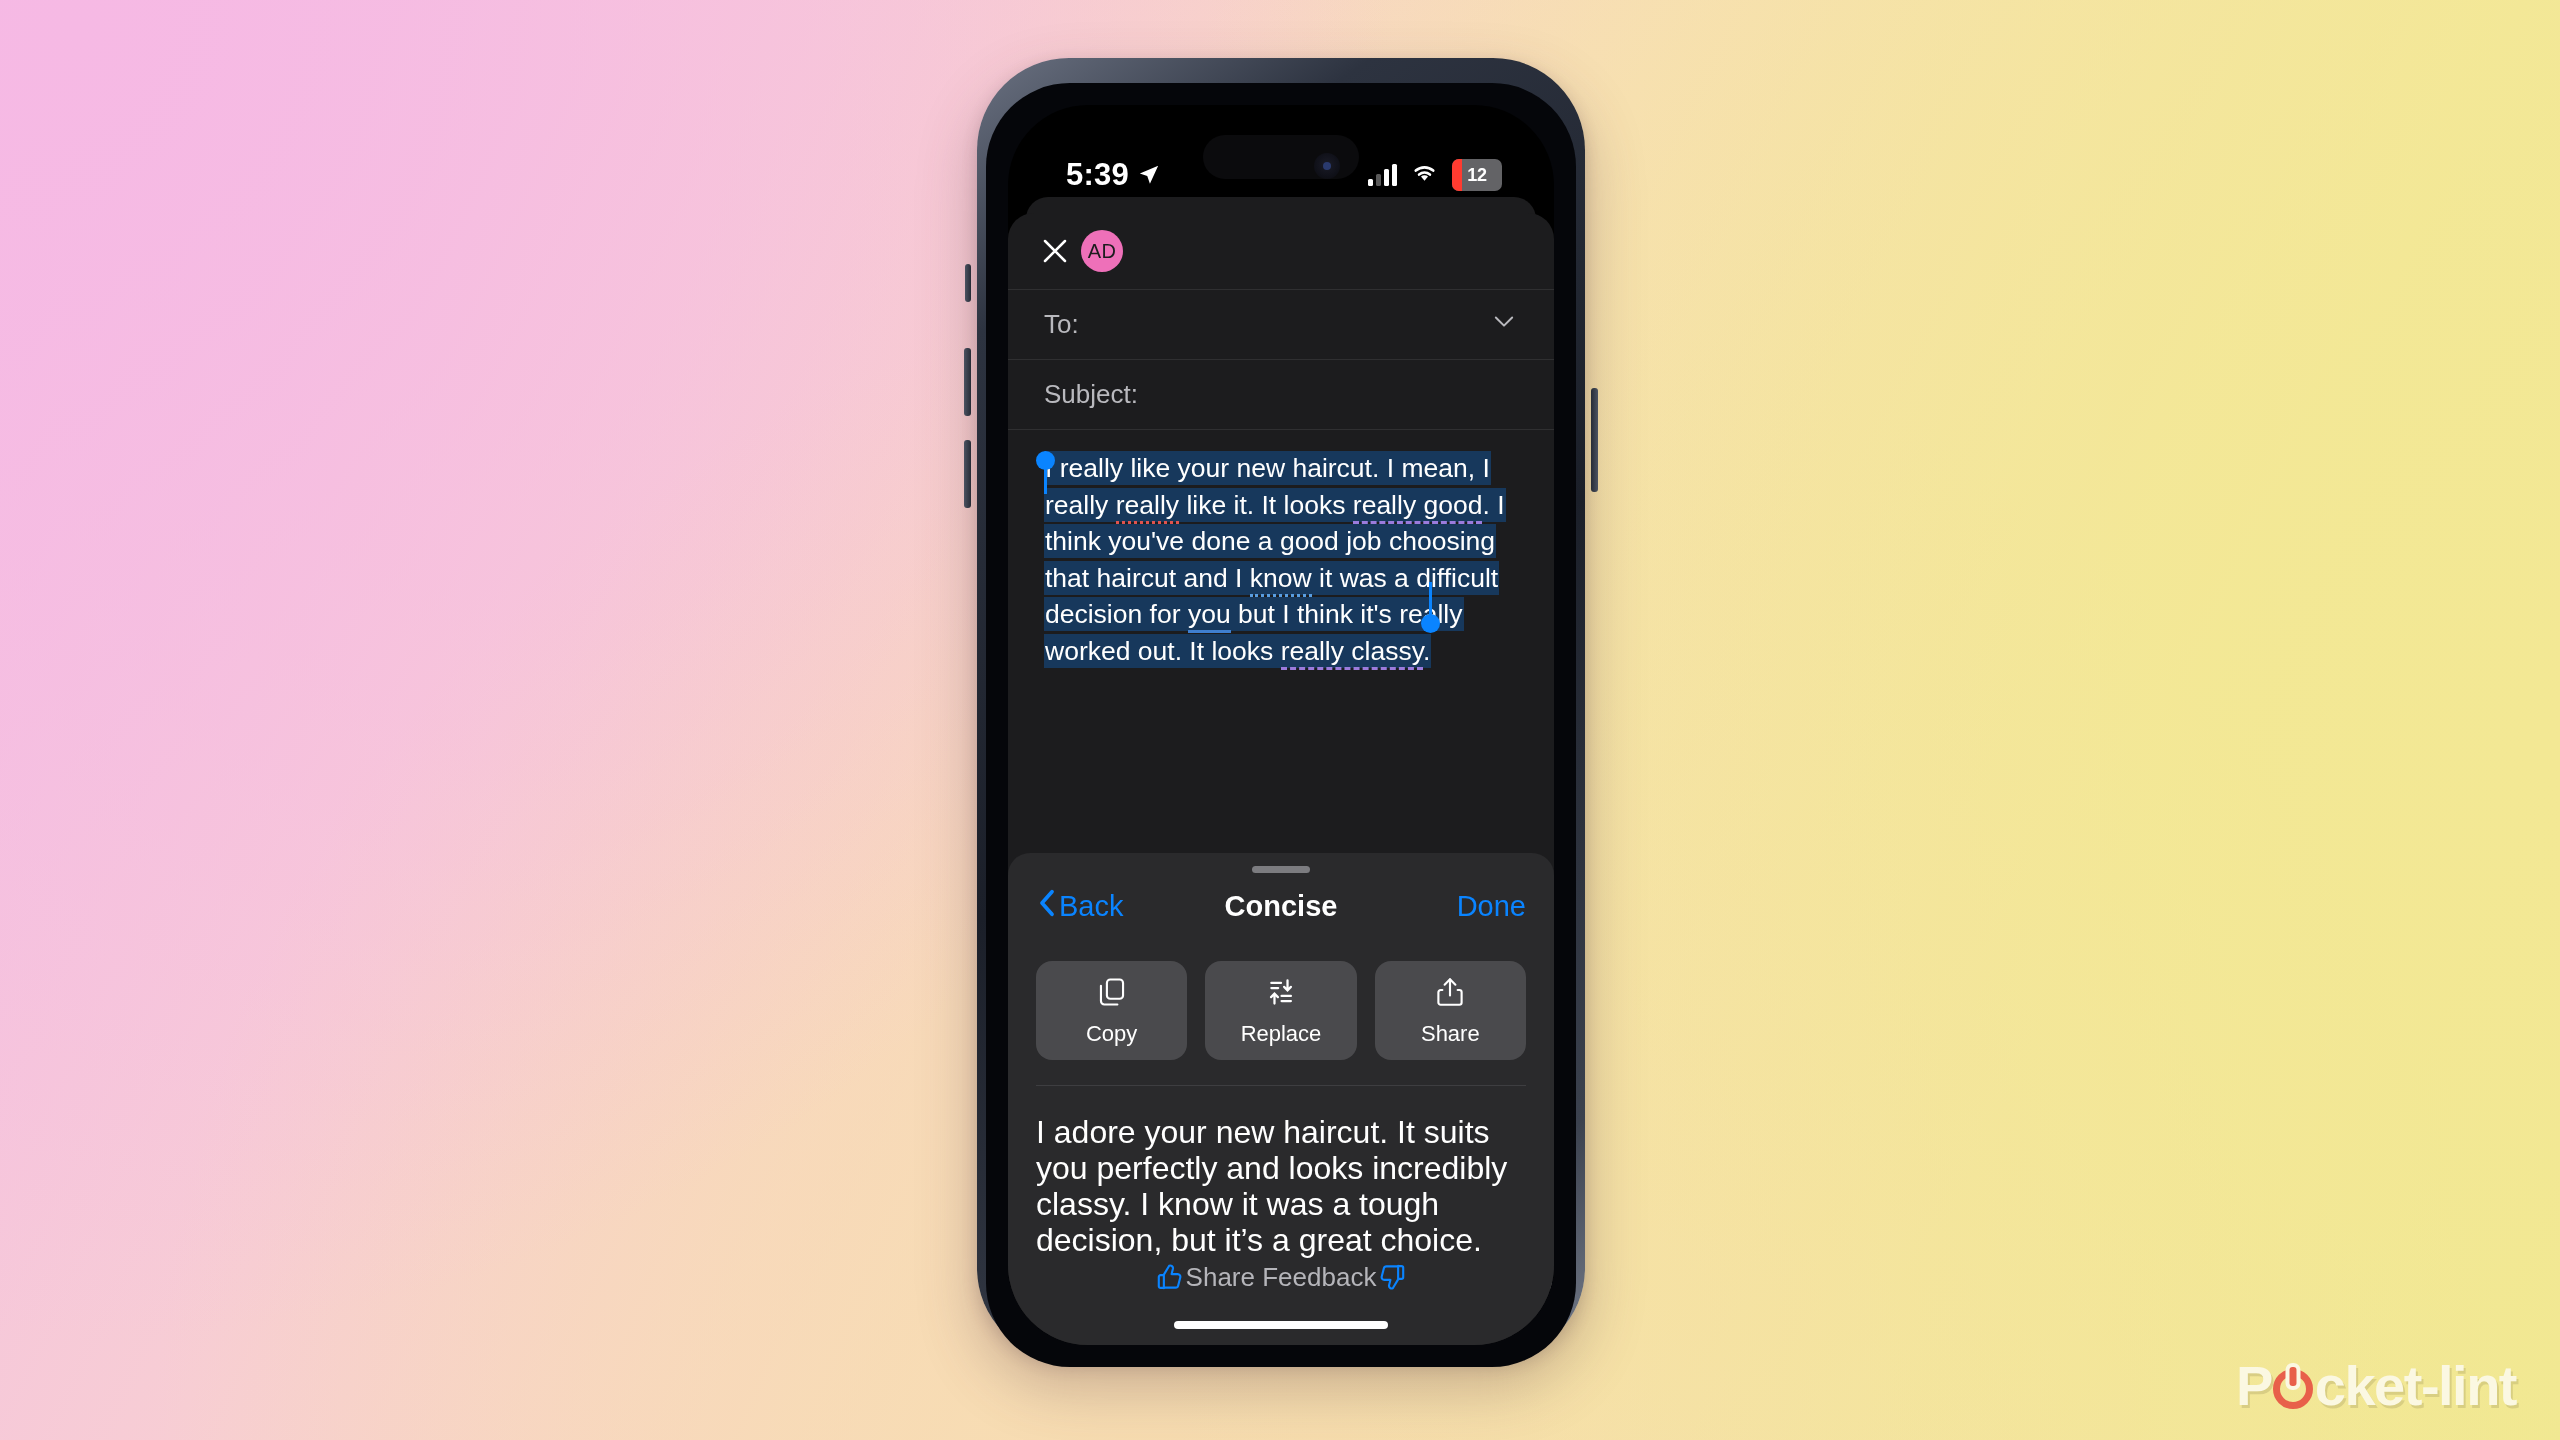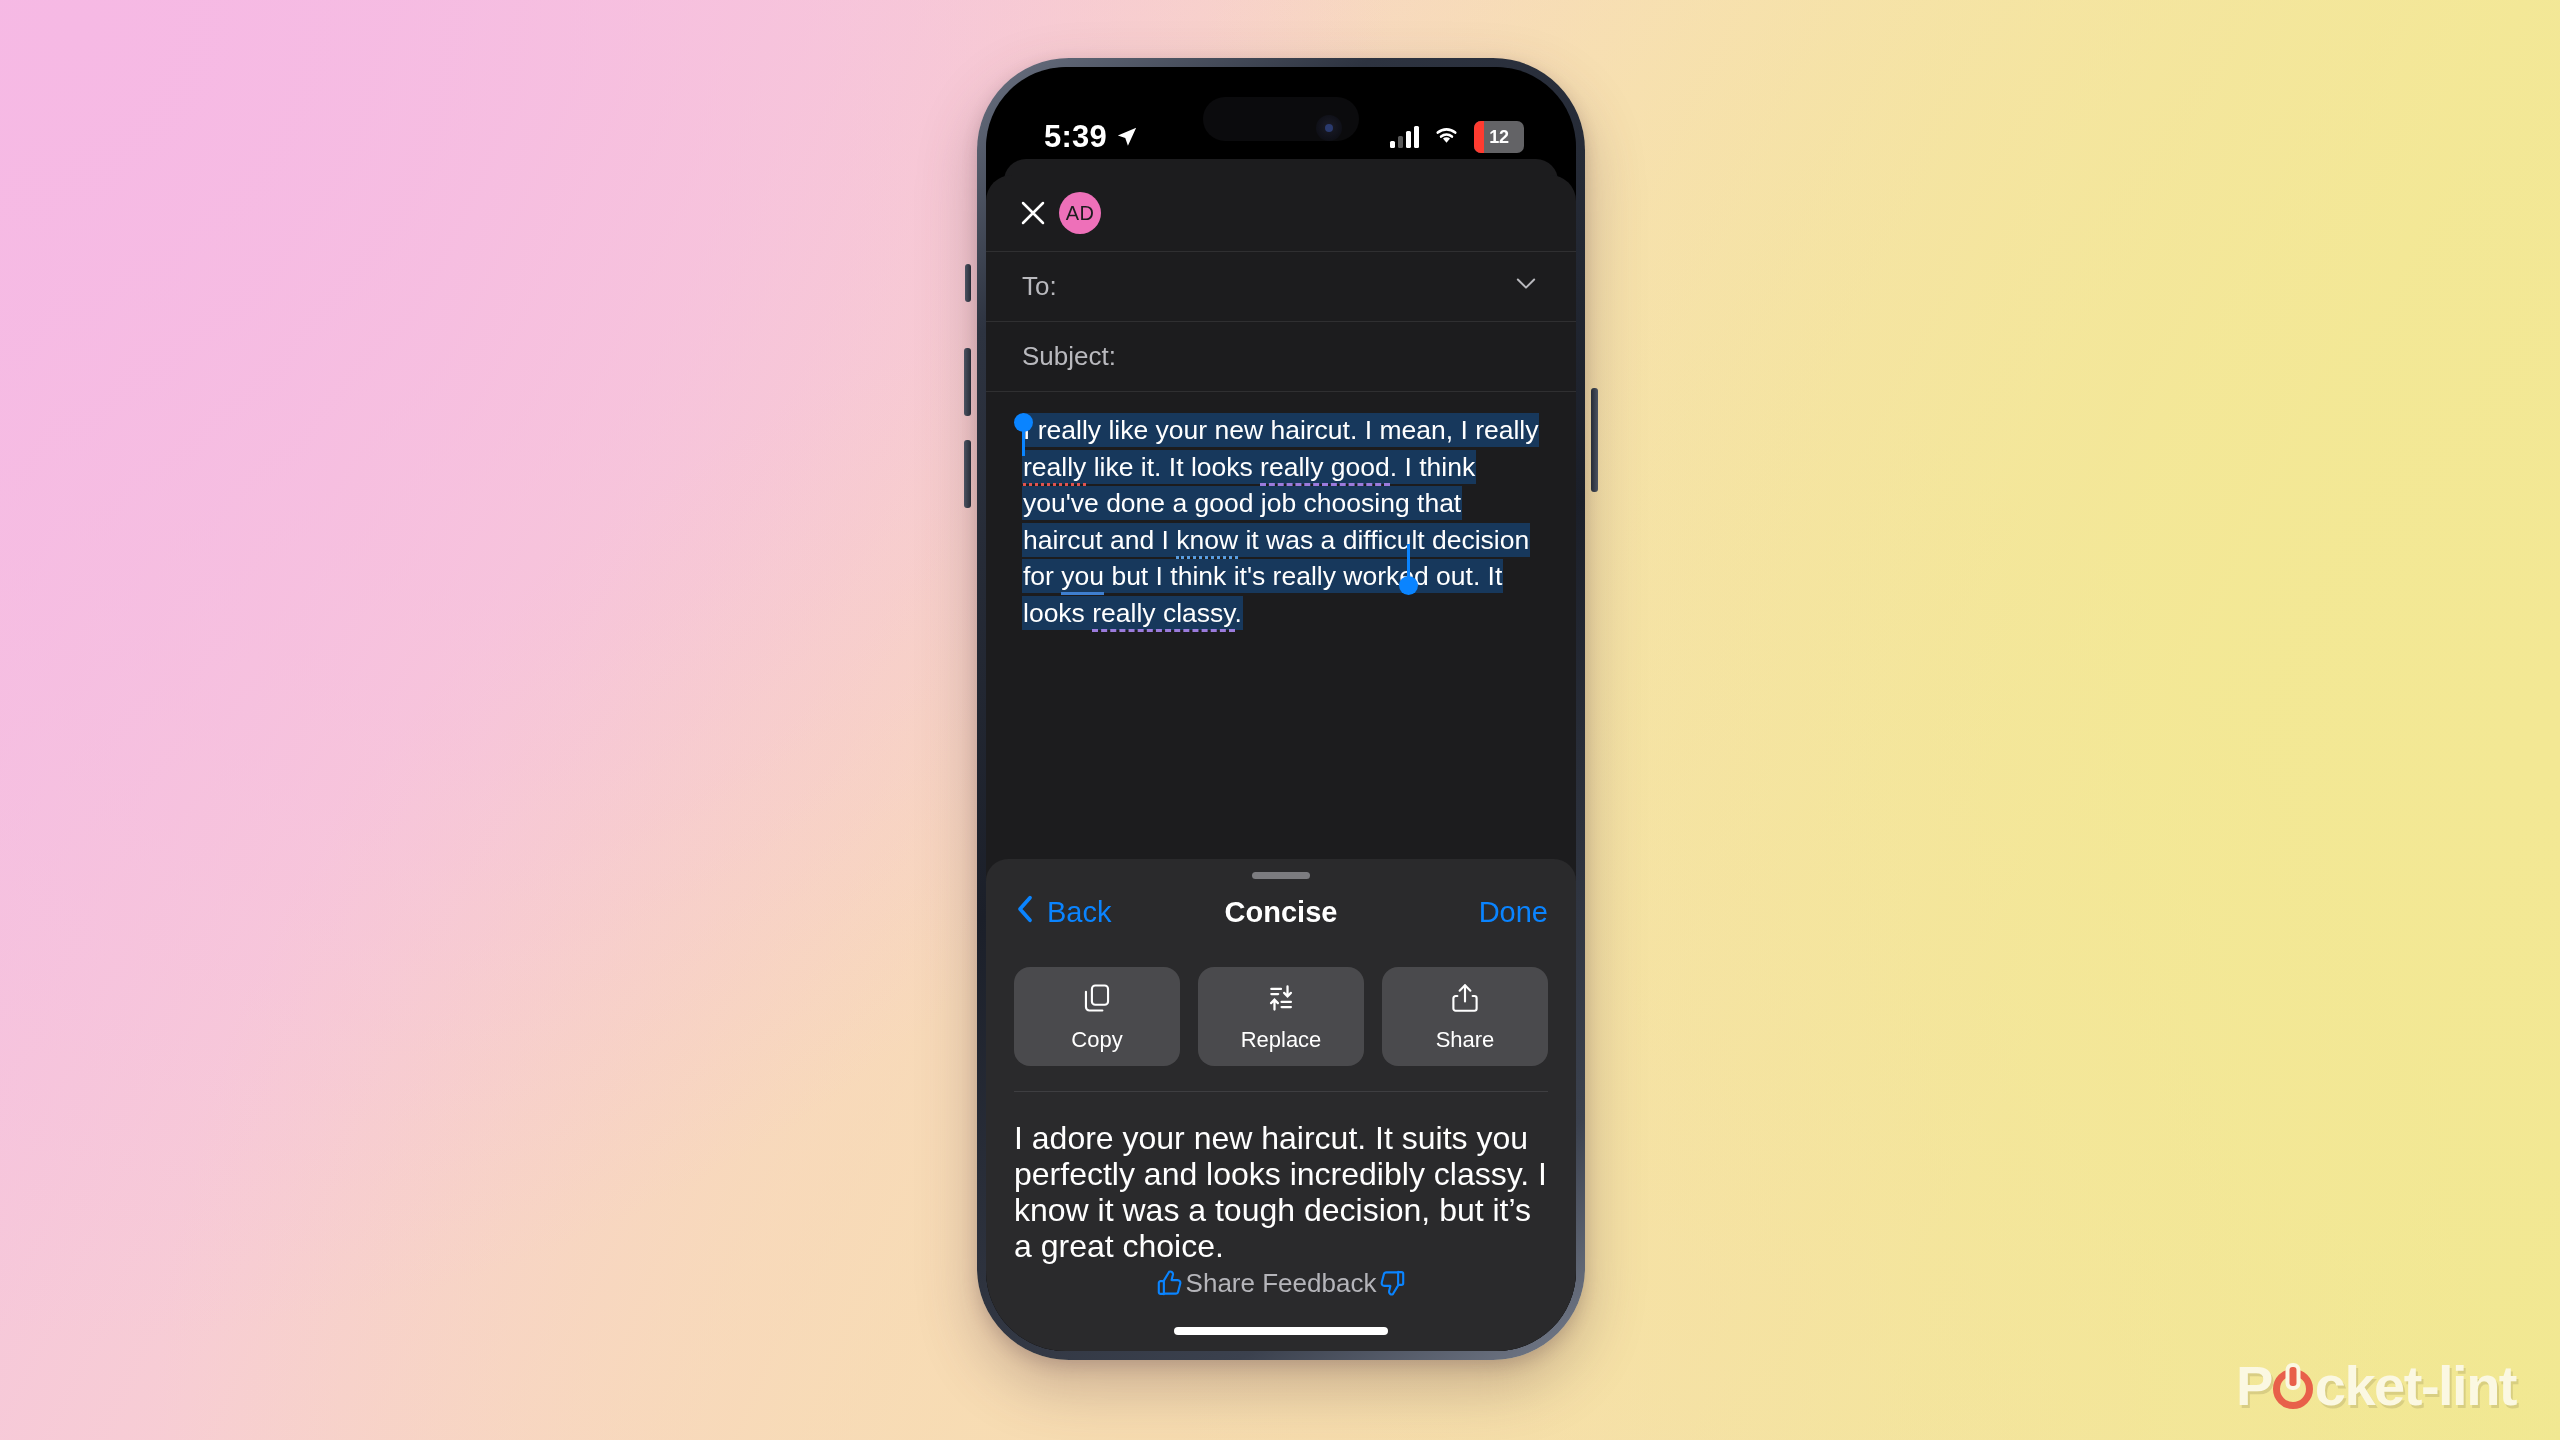--- a/index.html
+++ b/index.html
@@ -30,21 +30,22 @@
     border-radius: 92px;
     background: linear-gradient(145deg, #6b7282 0%, #2d3340 16%, #1b1f29 50%, #3b414e 86%, #767d8c 100%);
     padding: 9px;
     box-shadow: 0 26px 60px rgba(90,60,70,0.30), 0 6px 16px rgba(80,50,60,0.20);
   }
   #phone-bezel {
     width: 100%;
     height: 100%;
     border-radius: 84px;
     background: #05060a;
-    padding: 0;
+    padding: 22px;
+    margin-top: 16px;
   }
   #phone-screen {
     position: relative;
     width: 100%;
     height: 100%;
     border-radius: 80px;
     background: #000000;
     overflow: hidden;
   }
 
@@ -299,21 +300,21 @@
   #tools-nav {
     height: 66px;
     display: flex;
     align-items: center;
     padding: 0 28px;
     position: relative;
   }
   #tools-back {
     display: flex;
     align-items: center;
-    gap: 11px;
+    gap: 1px;
     color: #0a84ff;
     font-size: 29px;
     cursor: pointer;
   }
   #tools-title {
     position: absolute;
     left: 0; right: 0;
     text-align: center;
     color: #ffffff;
     font-size: 29px;

